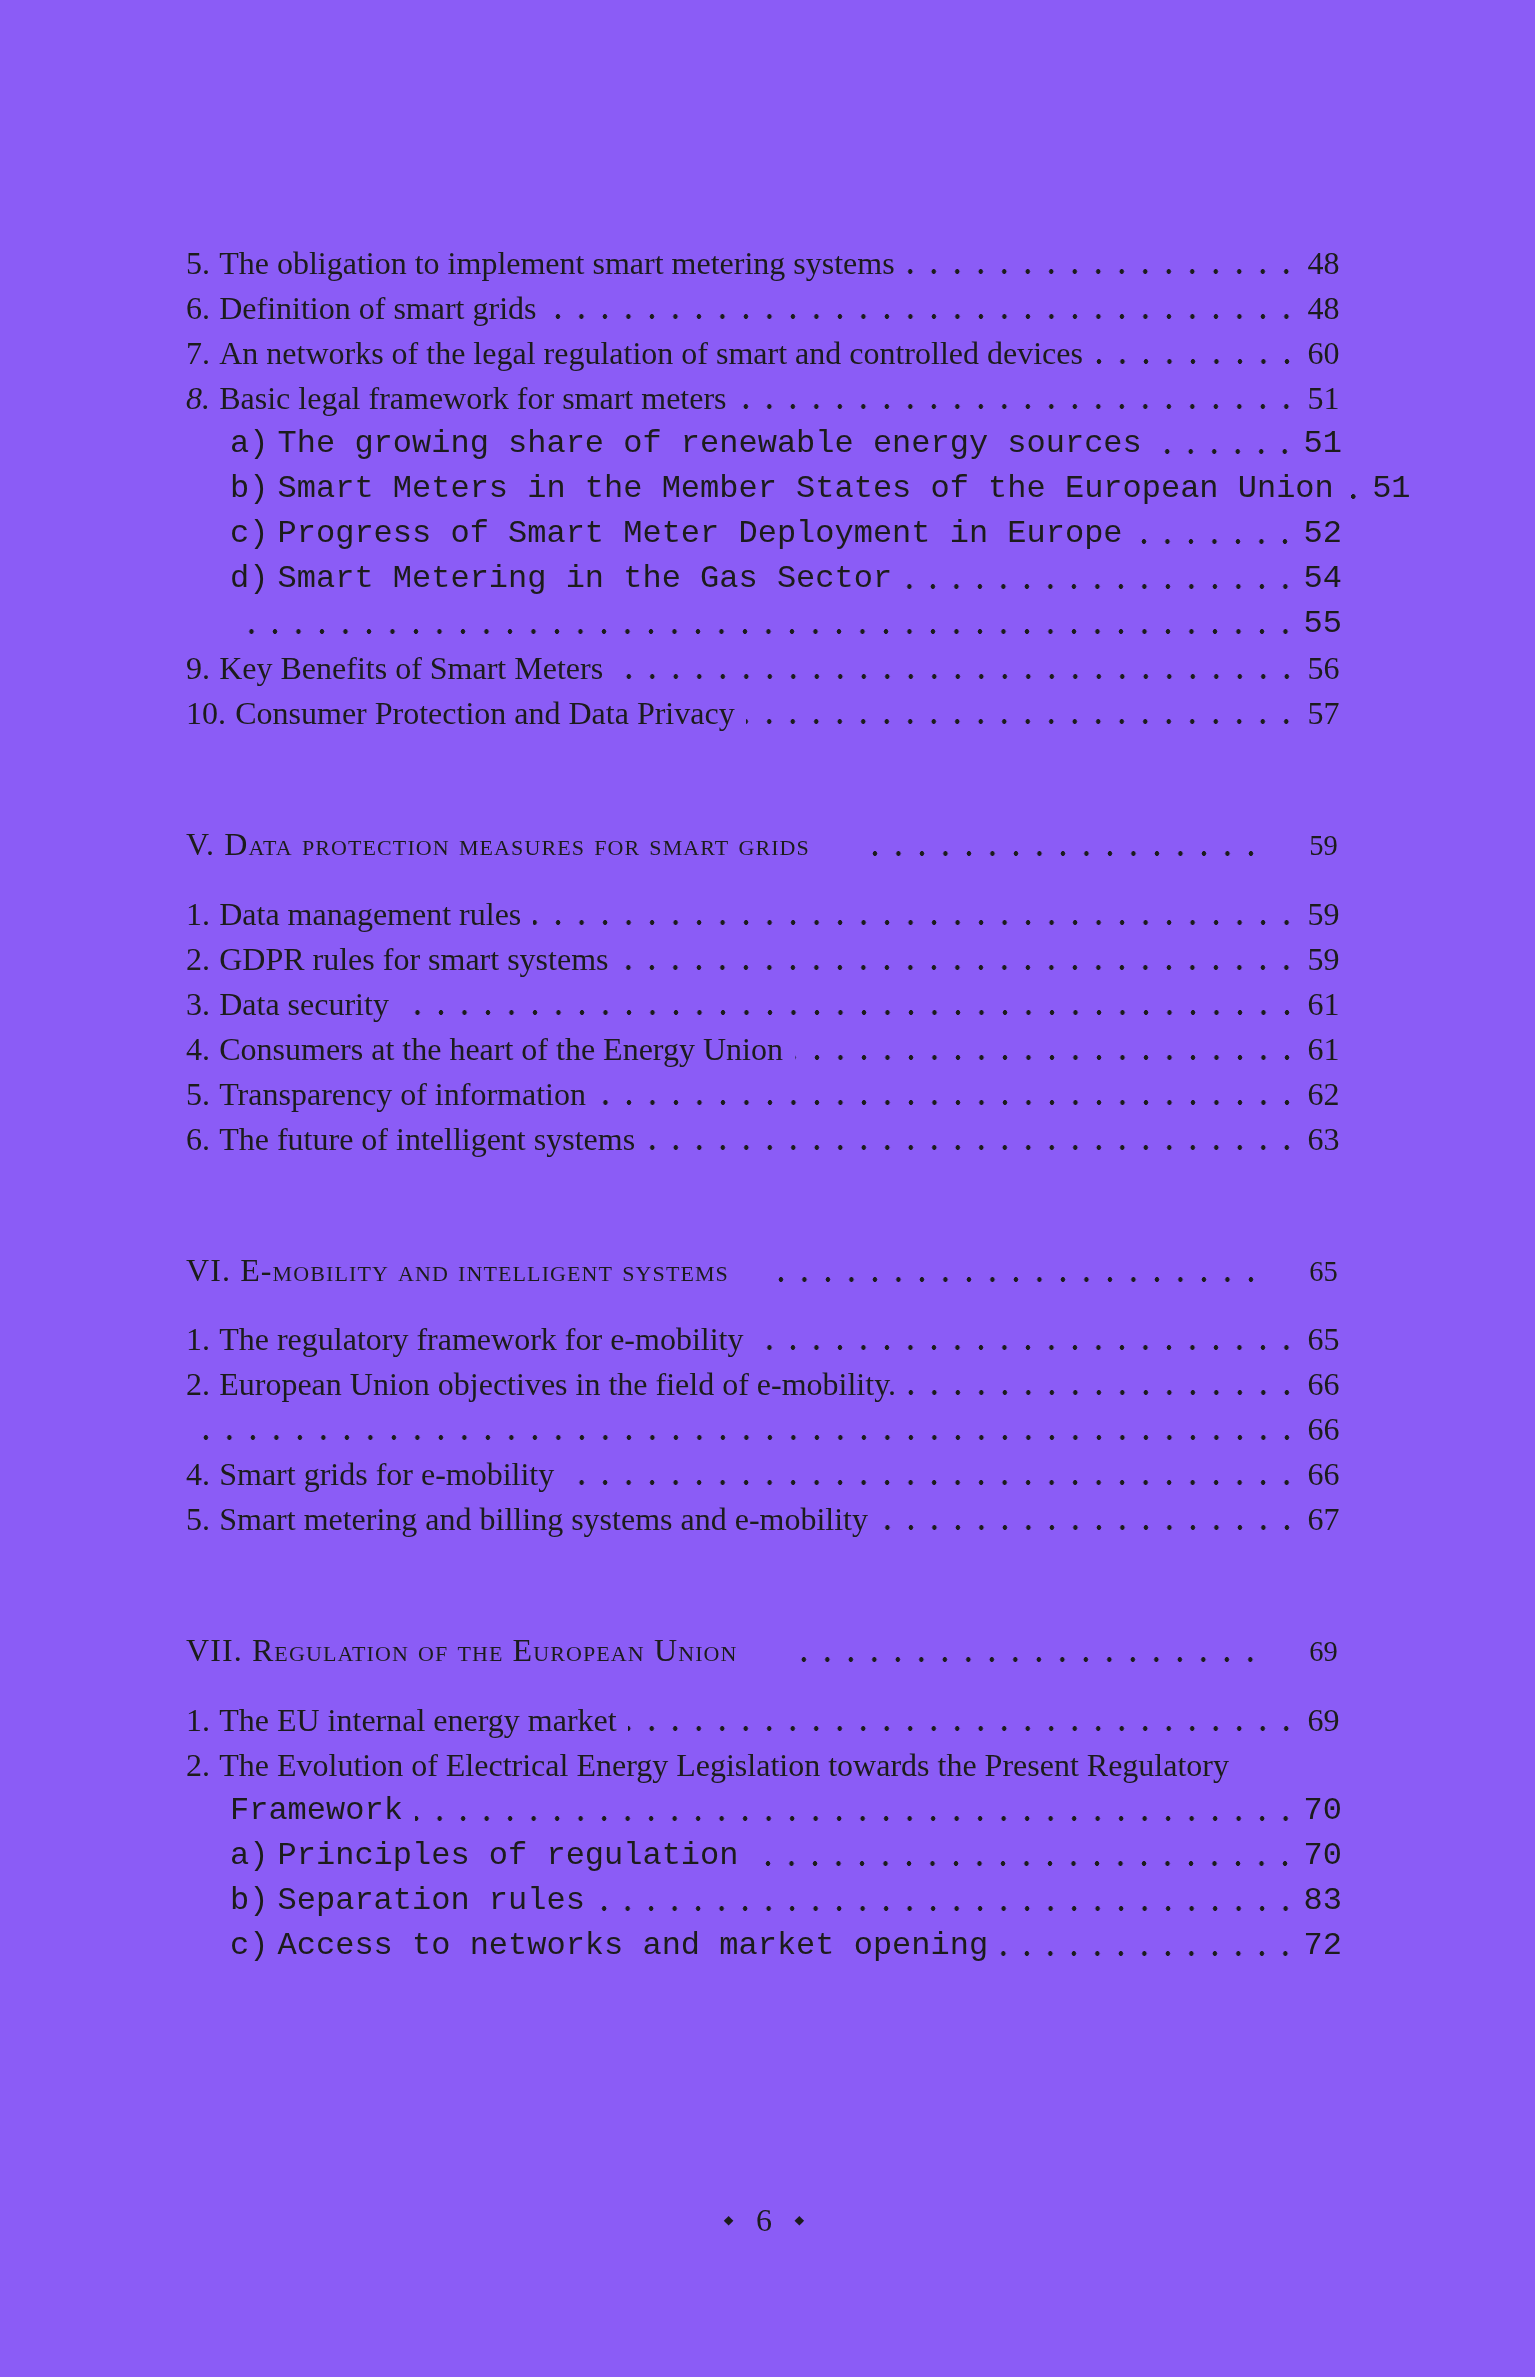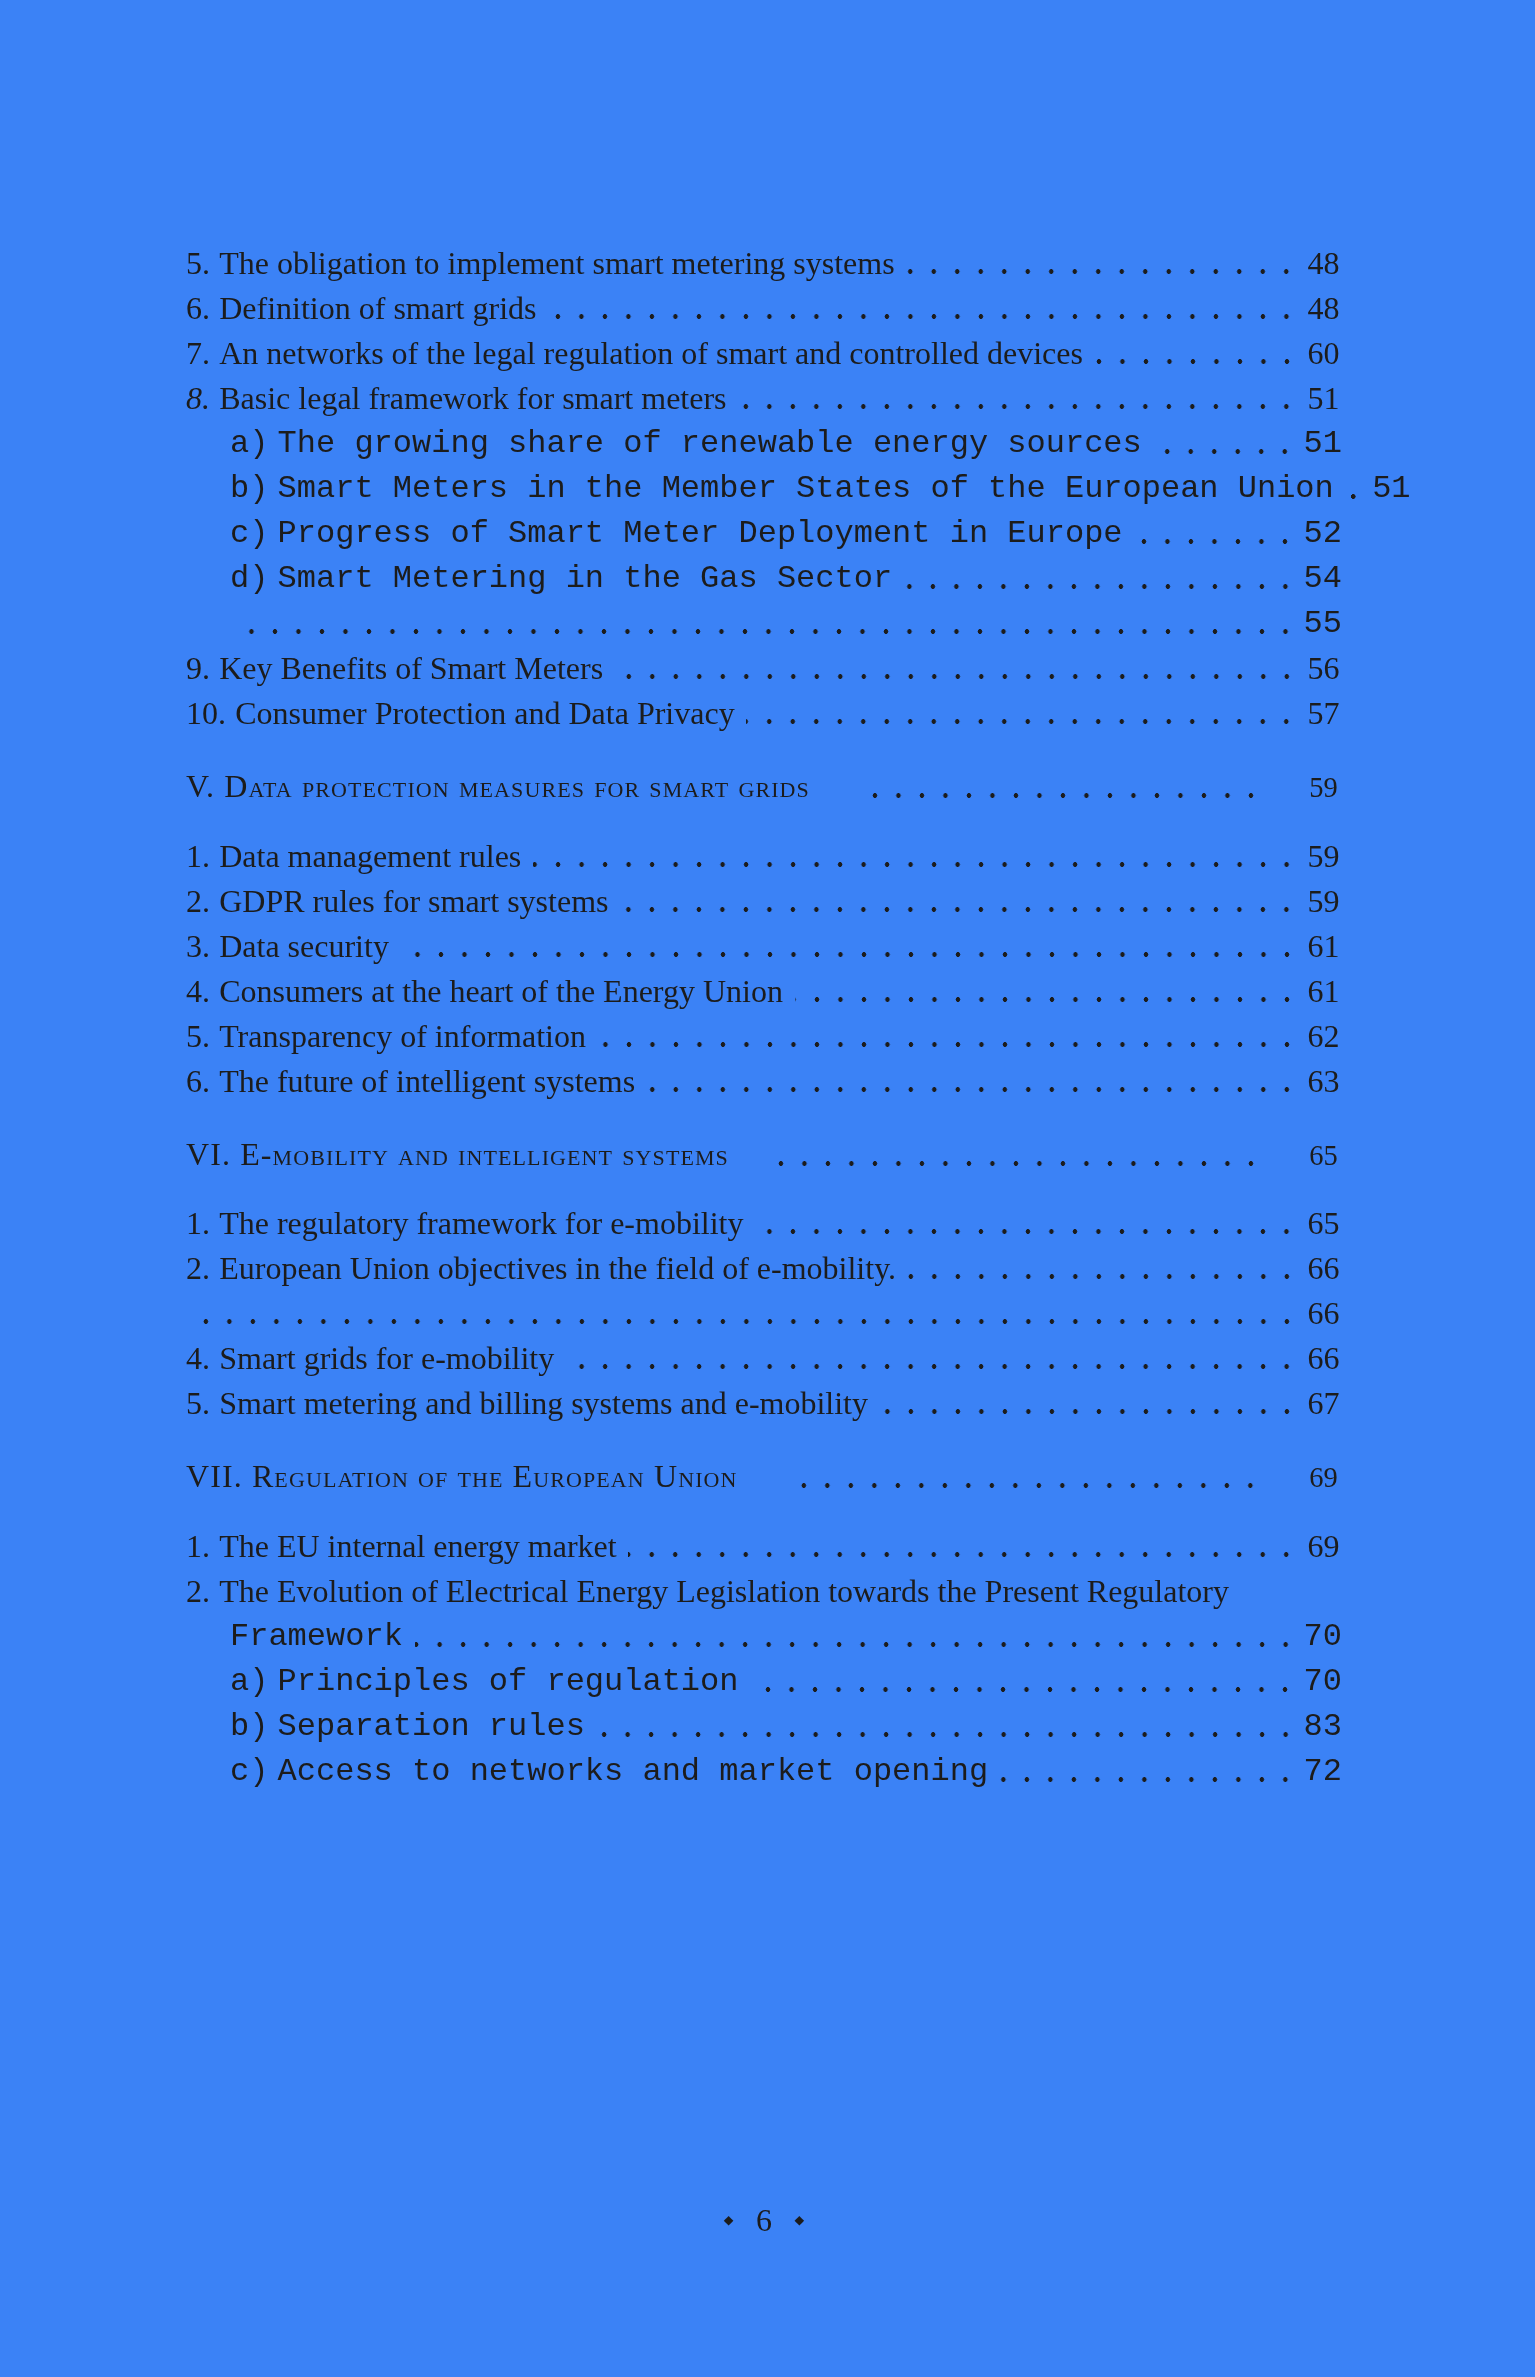--- a/index.html
+++ b/index.html
@@ -1,20 +1,20 @@
 <!DOCTYPE html>
 <html style="font-size:13.4px"><head>
 <meta charset="utf-8">
 <style>
   html, body { margin: 0; padding: 0; background: #ffffff; }
   .page {
     position: relative;
     width: 1536px;
     height: 2377px;
-    background: #3b82f6;
+    background: #8b5cf6;
     overflow: hidden;
     font-family: "Liberation Serif", serif;
     color: #1c1c1c;
   }
   .toc {
     position: absolute;
     left: 186px;
     top: 241px;
     width: 1156px;
   }
@@ -38,21 +38,21 @@
     background-image: radial-gradient(circle, #1c1c1c 2.1px, rgba(0,0,0,0) 2.6px);
     background-size: 23.5px 5px;
     background-repeat: repeat-x;
     background-position: right 0 bottom 0;
   }
   .pagenum {
     flex: 0 0 auto;
     min-width: 37px;
     text-align: center;
   }
-  .header-row { margin-top: 28px; margin-bottom: 23.5px; gap: 36px; }
+  .header-row { margin-top: 86px; margin-bottom: 23.5px; gap: 36px; }
   .header-title {
     font-variant: small-caps;
     letter-spacing: 1.1px;
   }
   .header-row .pagenum { font-size: 28.5px; }
   .footer {
     position: absolute;
     left: 186px;
     top: 2197px;
     width: 1156px;

